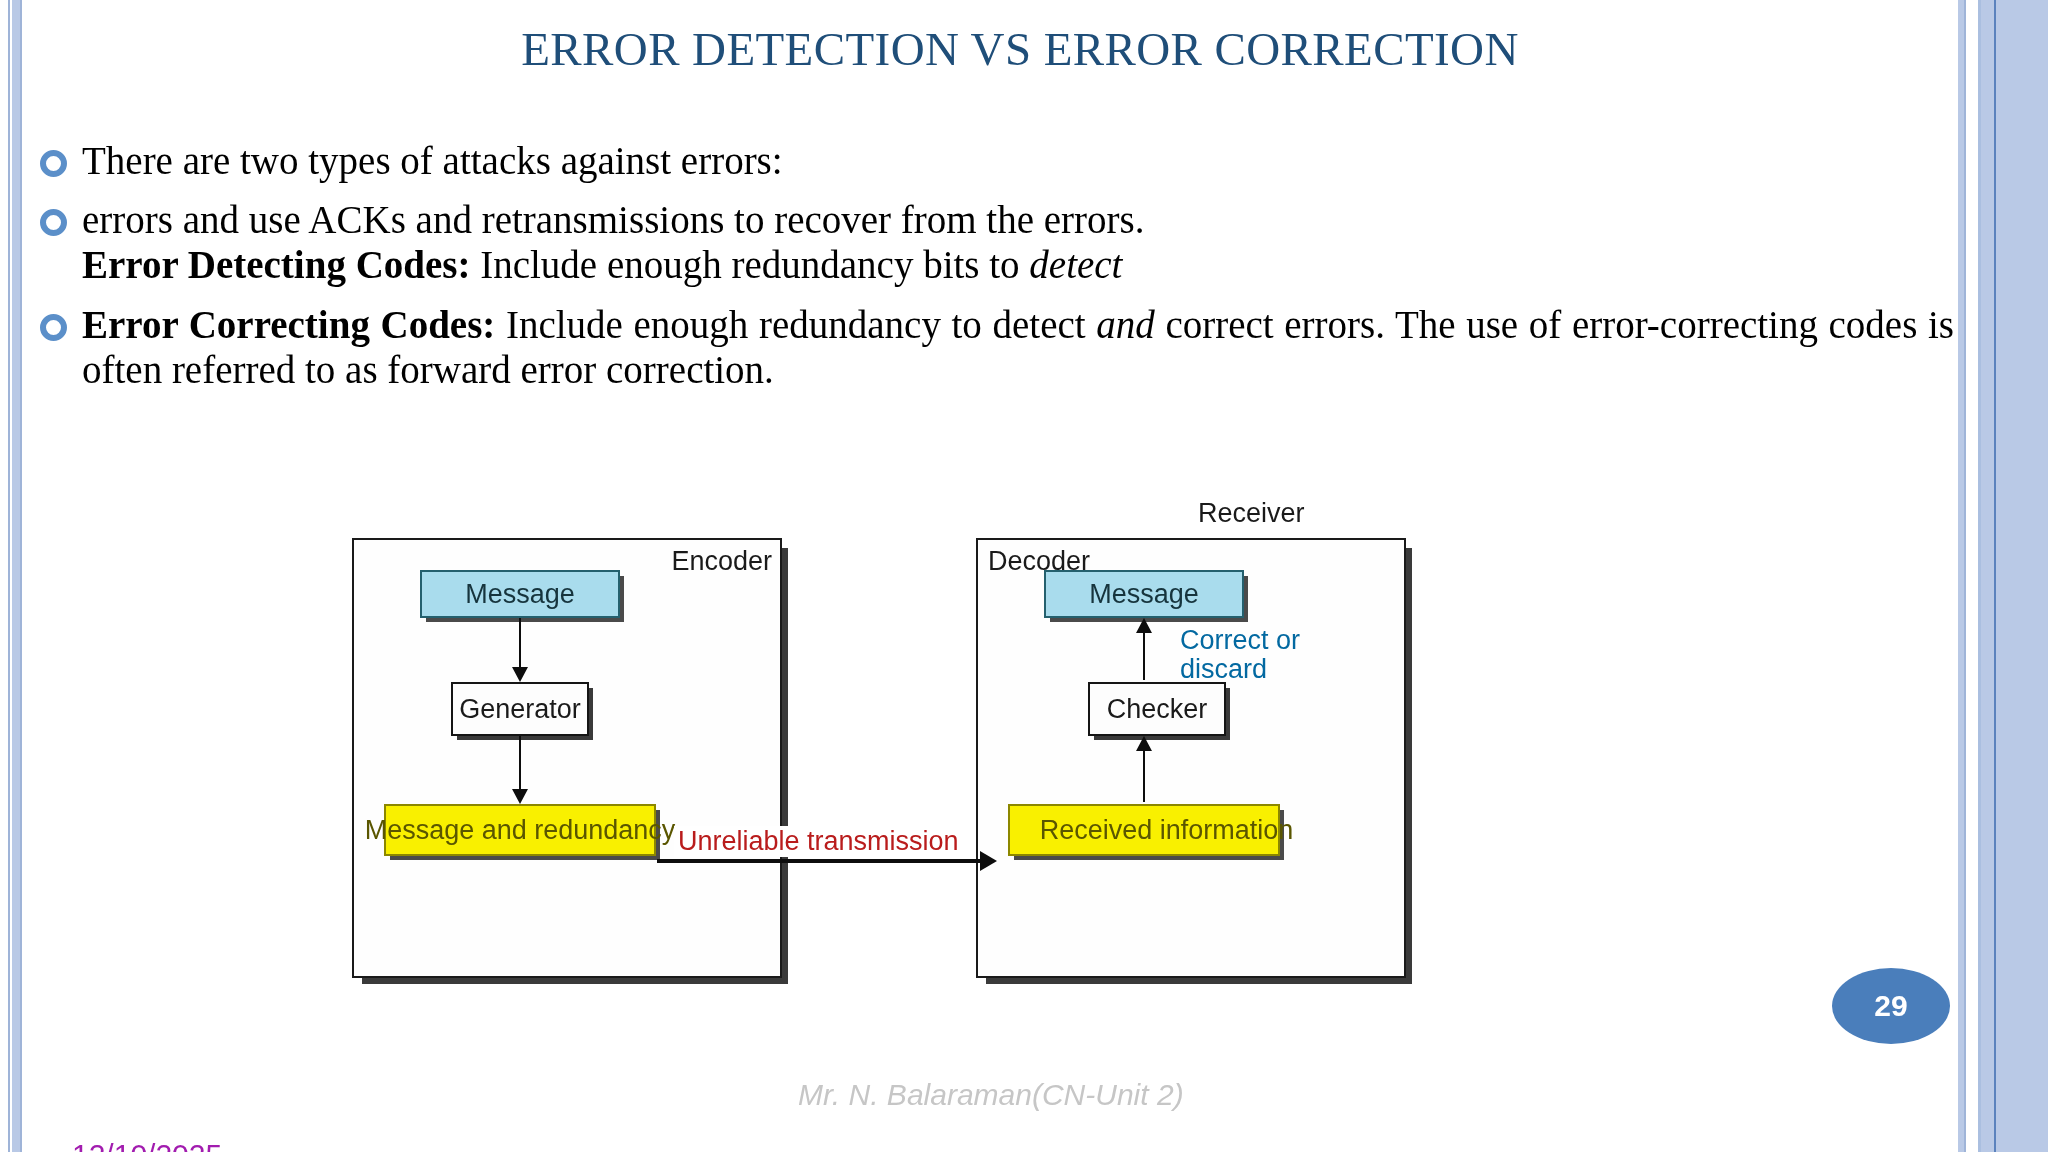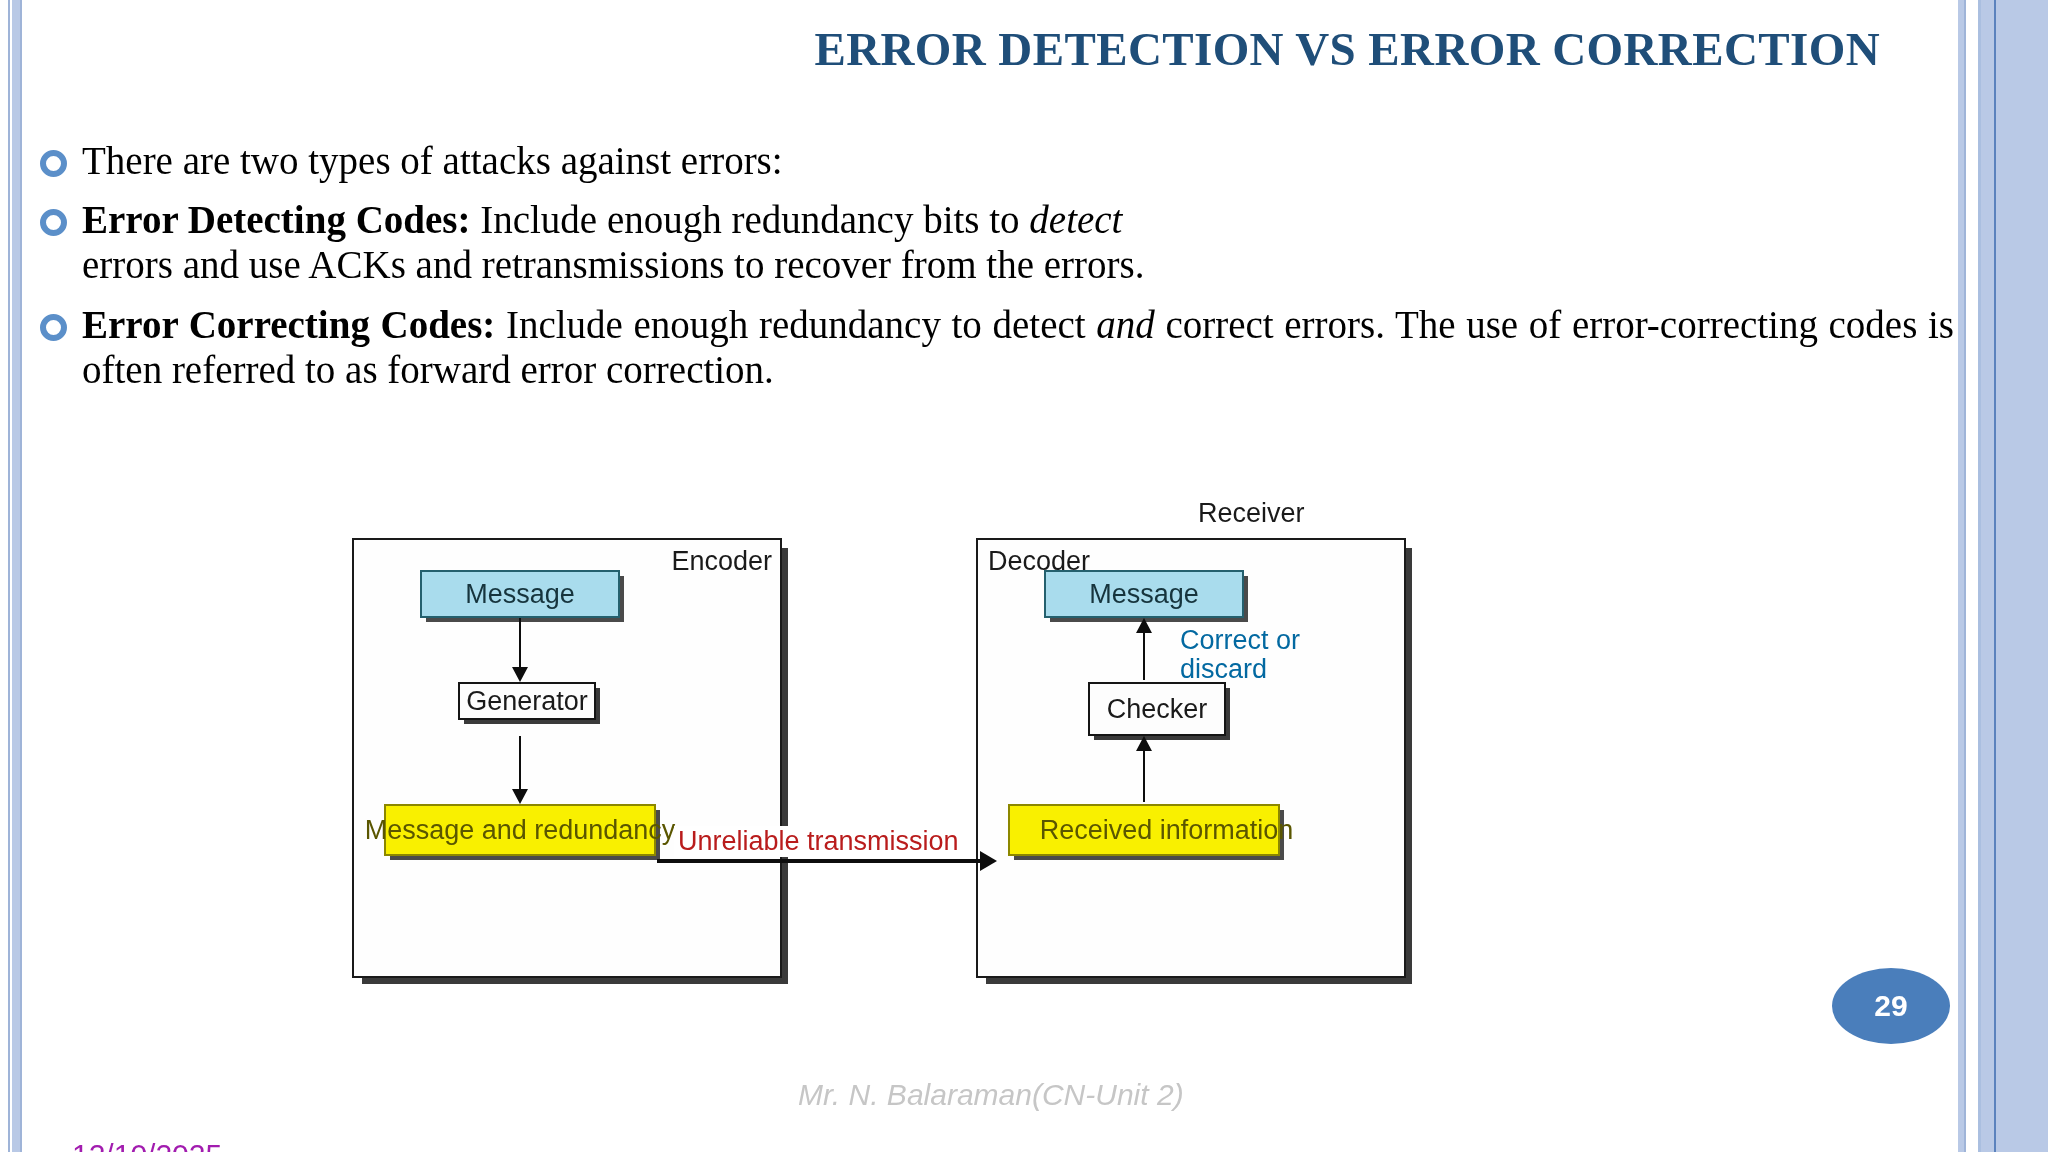--- a/index.html
+++ b/index.html
@@ -29,24 +29,24 @@
     background:#5b82bd;
   }
   .edge-right-wide::after{
     content:""; position:absolute; top:0; bottom:0; left:0px; width:3px;
     background:#aabfe0;
   }
 
   
   .slide-title{
     position:absolute; left:160px; top:22px; width:1720px;
-    text-align:right;
+    text-align:center;
     color:#1f4e79;
     font-family:"Liberation Serif", serif;
-    font-weight:bold;
+    font-weight:normal;
     font-size:47px;
     letter-spacing:0.4px;
     white-space:nowrap;
   }
 
   
   .body-area{
     position:absolute; left:24px; top:138px; width:1930px;
   }
   .bullet-row{
@@ -107,21 +107,21 @@
     background:#fdfdfd; border:2px solid #151515; color:#1a1a1a;
     box-shadow:5px 5px 0 -1px #3a3a3a;
   }
   .node-yellow{
     background:#f9f000; border:2px solid #8c8700; color:#5a5600;
     box-shadow:5px 5px 0 -1px #4a4a4a;
   }
 
   
   .s-message{ left:68px; top:62px; width:200px; height:48px; }
-  .s-generator{ left:106px; top:174px; width:138px; height:38px;text-align:right; }
+  .s-generator{ left:99px; top:174px; width:138px; height:54px;text-align:right; }
   .s-mr{ left:32px; top:296px; width:272px; height:52px; }
 
   
   .r-message{ left:692px; top:62px; width:200px; height:48px; }
   .r-checker{ left:736px; top:174px; width:138px; height:54px; }
   .r-ri{ left:656px; top:296px; width:272px; height:52px;padding-left:45px; }
 
   
   .arrow-v{
     position:absolute; width:2px; background:#0d0d0d;
@@ -190,24 +190,24 @@
 
 <div class="body-area">
 
   <div class="bullet-row">
     <span class="ring"></span>
     <span>There are two types of attacks against errors:</span>
   </div>
 
   <div class="bullet-row" style="margin-top:14px;">
     <span class="ring"></span>
+    <div>errors and use ACKs and retransmissions to recover from the errors.</div>
     <div>
       <span class="b">Error Detecting Codes:</span><span> Include enough redundancy bits to </span><span class="i">detect</span>
     </div>
-    <div>errors and use ACKs and retransmissions to recover from the errors.</div>
   </div>
 
   <div class="bullet-row just" style="margin-top:14px;">
     <span class="ring"></span>
     <span class="b">Error Correcting Codes:</span><span> Include enough redundancy to detect </span><span class="i">and</span><span>  correct errors. The use of error-correcting codes is often referred to as  forward error correction.</span>
   </div>
 
 </div>
 
 <div class="figure">

